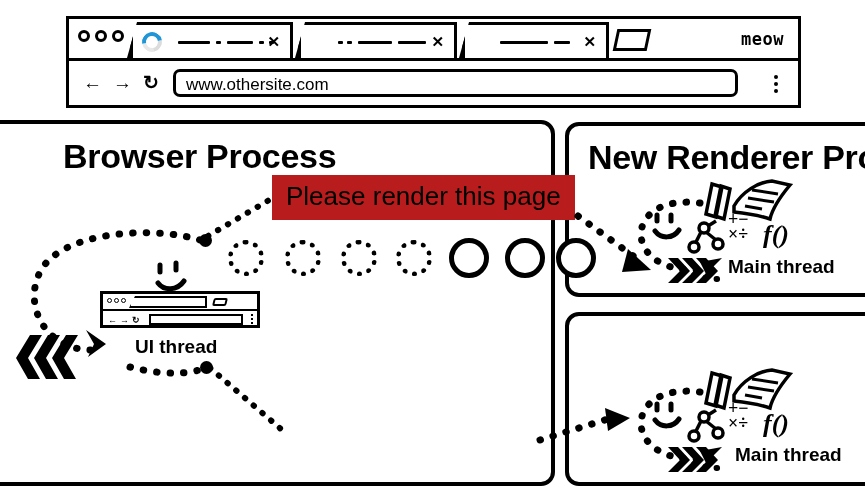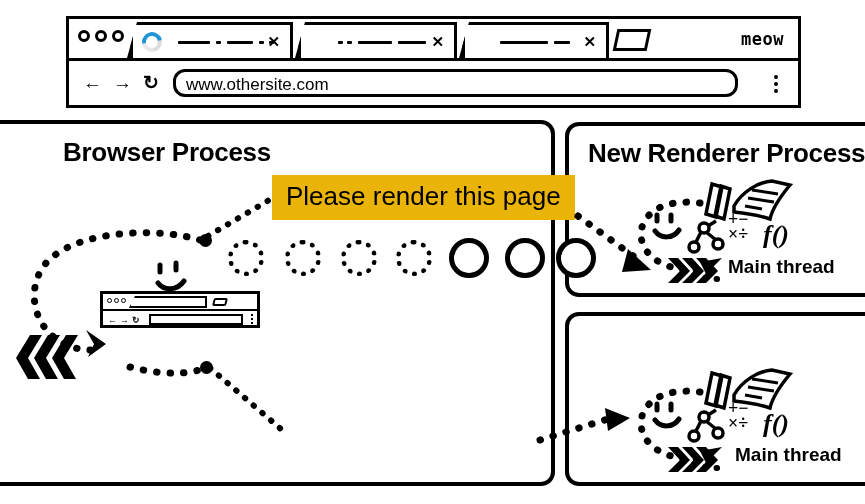--- a/index.html
+++ b/index.html
@@ -39,41 +39,41 @@
       transform:skewX(-12deg);background:#fff;}
 
   #brand{position:absolute;right:14px;top:10px;font-family:"DejaVu Sans Mono",monospace;
       font-size:17px;font-weight:700;letter-spacing:.5px;margin-left:8px;}
 
   #url-bar-row{position:absolute;left:0;top:42px;height:47px;width:100%;
       border-bottom:3px solid #000;box-sizing:border-box;}
   .navglyph{position:absolute;top:12px;font-size:19px;font-weight:700;line-height:1;}
   #nav-back{left:14px;} #nav-fwd{left:44px;} #nav-reload{left:74px;}
   #url-field{position:absolute;left:104px;top:8px;right:60px;height:28px;
-      border:3px solid #000;border-radius:12px;box-sizing:border-box;background:#fff;}
+      border:3px solid #000;border-radius:7px;box-sizing:border-box;background:#fff;}
   #url-text{position:absolute;left:10px;top:3px;font-size:17px;line-height:20px;
       font-family:"Liberation Sans",sans-serif;}
   #kebab{position:absolute;right:20px;top:14px;width:4px;height:18px;}
   #kebab i{display:block;width:4px;height:4px;border-radius:50%;background:#000;margin-bottom:3px;}
 
   
   .panel{position:absolute;border:4px solid #000;box-sizing:border-box;background:#fff;
          border-radius:14px;}
   #browser-panel{left:-20px;top:120px;width:575px;height:366px;}
   #new-panel{left:565px;top:122px;width:318px;height:175px;}
   #old-panel{left:565px;top:312px;width:318px;height:174px;}
 
-  .panel-title{position:absolute;font-weight:700;font-size:26px;letter-spacing:-.3px;
+  .panel-title{position:absolute;font-weight:700;font-size:34px;letter-spacing:-.3px;
      white-space:nowrap;}
   #browser-title{left:63px;top:137px;}
   #new-title{left:588px;top:138px;}
   #old-title{left:588px;top:328px;}
 
   
-  .callout{position:absolute;background:#eab308;font-size:26px;line-height:1;
+  .callout{position:absolute;background:#b91c1c;font-size:26px;line-height:1;
      padding:8px 14px 11px 14px;white-space:nowrap;}
   #callout-render{left:272px;top:175px;}
   #callout-unload{left:272px;top:424px;}
 
   
   .dot-anchor{position:absolute;width:13px;height:13px;border-radius:50%;background:#000;}
   #anchor-top{left:199px;top:234px;}
   #anchor-bottom{left:200px;top:361px;}
 
   .task-circle{position:absolute;border-radius:50%;box-sizing:border-box;}
@@ -194,20 +194,21 @@
     </div>
     <span class="ib-nav">←→↻</span>
     <span class="ib-url"></span>
     <span class="ib-kebab">
         <i></i>
         <i></i>
         <i></i>
       </span>
   </div>
 
+  <div class="label" id="ui-thread-label">UI thread</div>
   <div class="label" id="new-main-label">Main thread</div>
   <div class="label" id="old-main-label">Main thread</div>
 
   <div class="callout" id="callout-render">Please render this page</div>
 
   <svg class="overlay" viewBox="0 0 865 504">
 
     <path d="M200,240 C150,225 60,232 40,272 C22,308 48,352 95,350" fill="none" stroke="#000" stroke-width="7" stroke-linecap="round" stroke-dasharray="0.5 13"></path>
 
     <path d="M86,330 L106,344 L88,357 L94,344 Z" fill="#000"></path>

